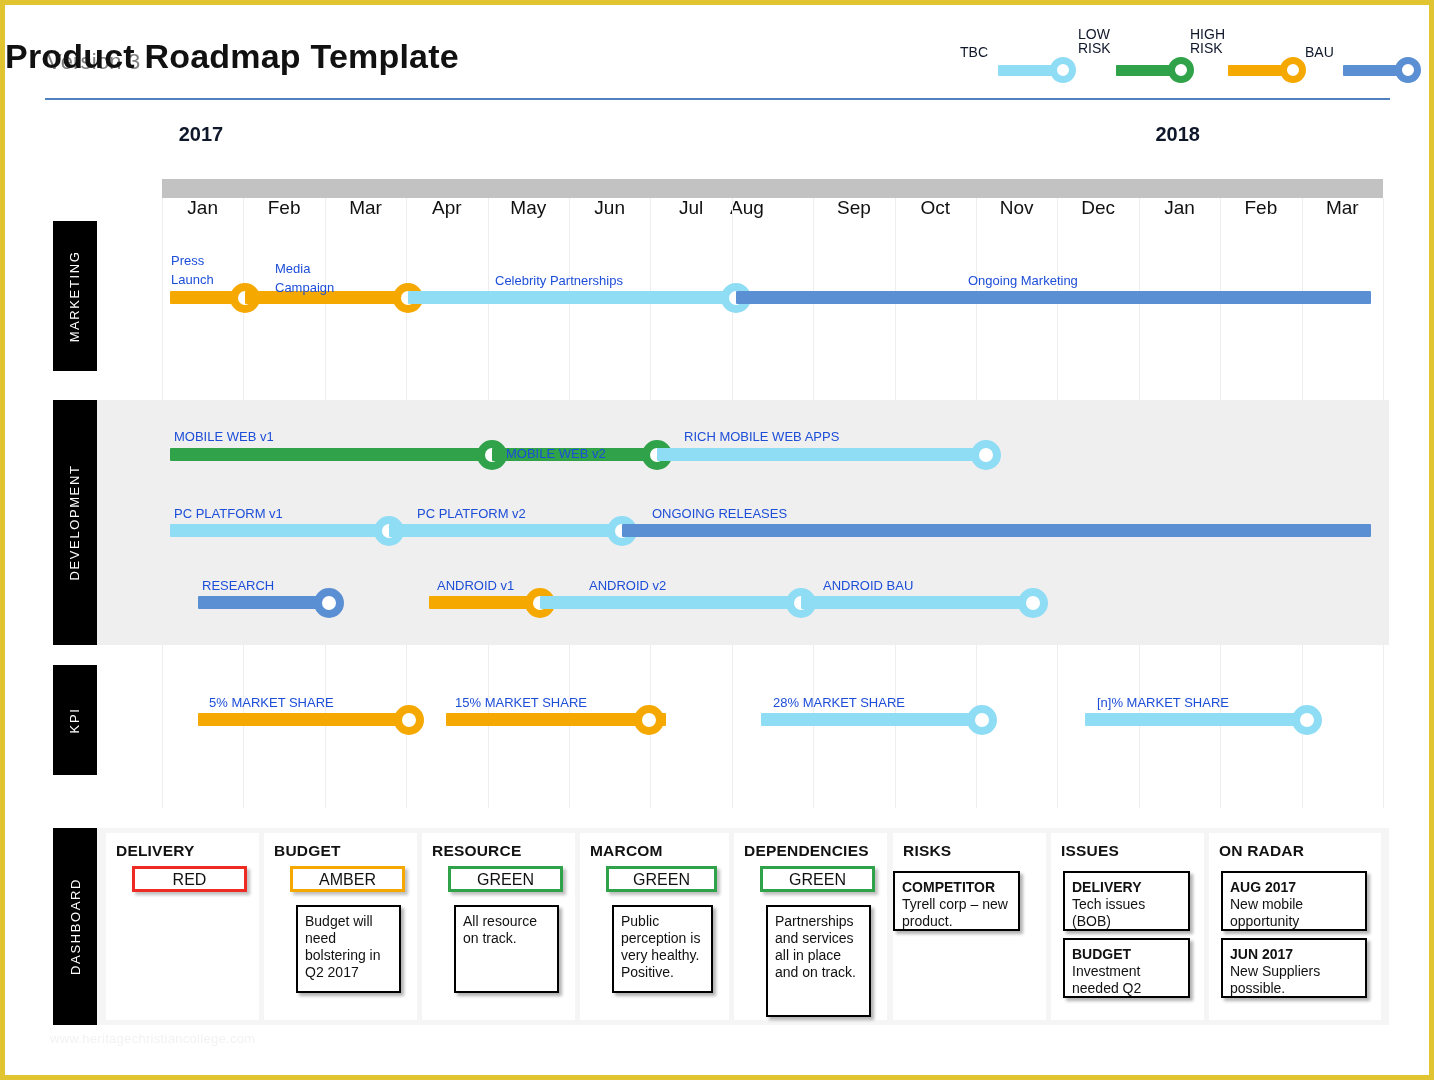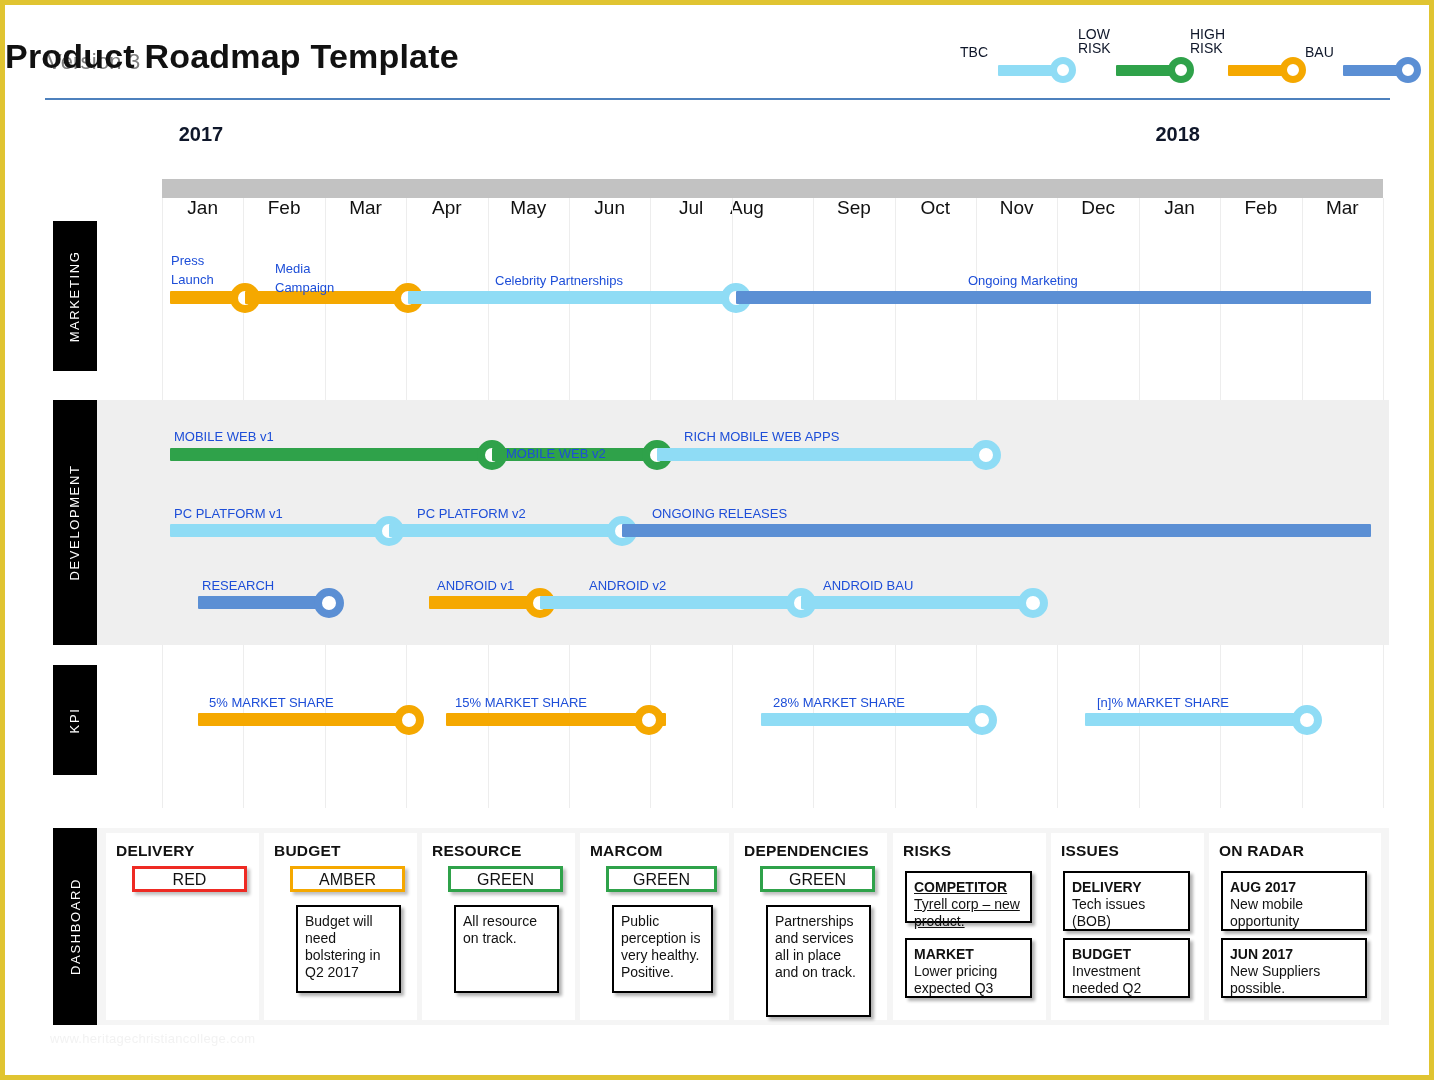--- a/index.html
+++ b/index.html
@@ -284,24 +284,22 @@
       <div class="dcard" style="left: 729px; width: 153px;">
         <div class="dtitle">DEPENDENCIES</div>
         <div class="rag" style="left: 26px; top: 33px; width: 115px; border-color: rgb(47, 162, 74);">GREEN</div>
         <div class="dnote" style="left: 32px; top: 72px; width: 105px; height: 112px;">Partnerships
 and services
 all in place
 and on track.</div>
       </div>
       <div class="dcard" style="left: 888px; width: 153px;">
         <div class="dtitle">RISKS</div>
-        <div class="dnote" style="left: 12px; top: 38px; width: 127px; height: 52px; text-decoration: underline;"><span class="nh">COMPETITOR</span><span style="white-space: pre-line;">Tyrell corp – new
+        <div class="dnote" style="left: 0; top: 38px; width: 127px; height: 60px;"><span class="nh">COMPETITOR</span><span style="white-space: pre-line;">Tyrell corp – new
 product.</span></div>
-        <div class="dnote" style="left: 12px; top: 105px; width: 127px; height: 60px;"><span class="nh">MARKET</span><span style="white-space: pre-line;">Lower pricing
-expected Q3</span></div>
       </div>
       <div class="dcard" style="left: 1046px; width: 153px;">
         <div class="dtitle">ISSUES</div>
         <div class="dnote" style="left: 12px; top: 38px; width: 127px; height: 60px;"><span class="nh">DELIVERY</span><span style="white-space: pre-line;">Tech issues
 (BOB)</span></div>
         <div class="dnote" style="left: 12px; top: 105px; width: 127px; height: 60px;"><span class="nh">BUDGET</span><span style="white-space: pre-line;">Investment
 needed Q2</span></div>
       </div>
       <div class="dcard" style="left: 1204px; width: 172px;">
         <div class="dtitle">ON RADAR</div>

